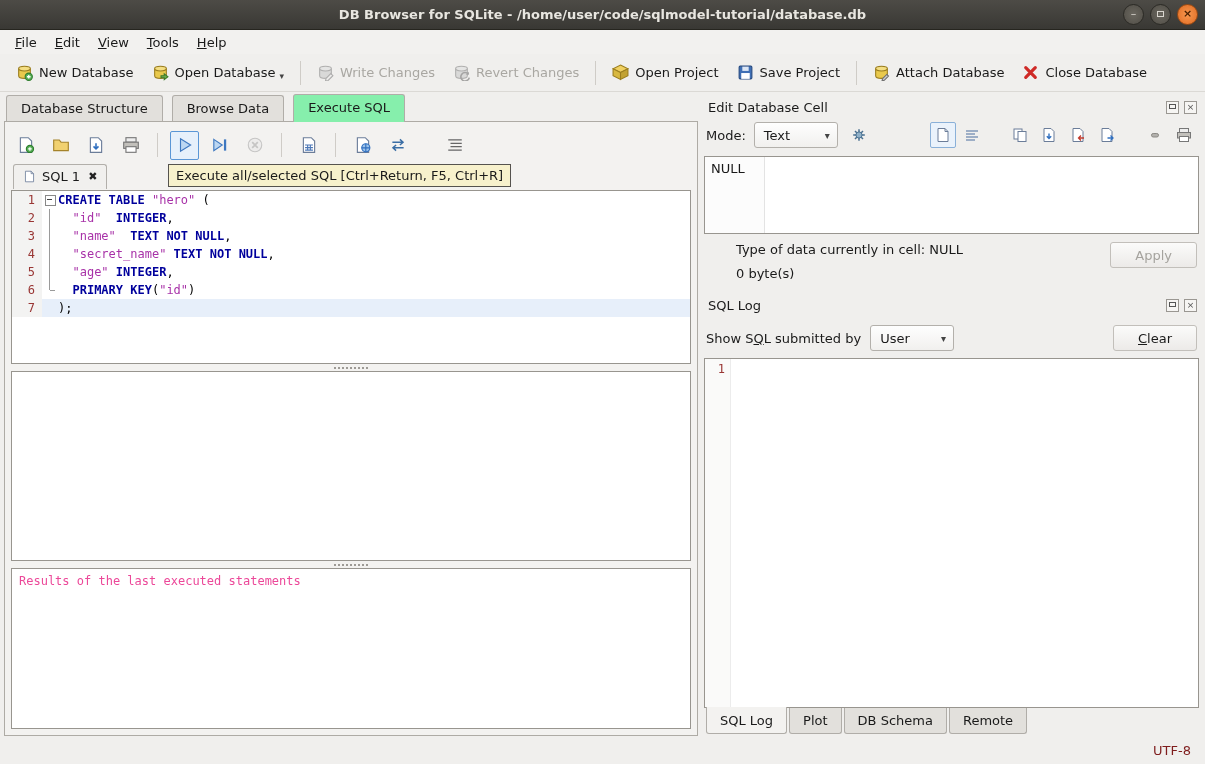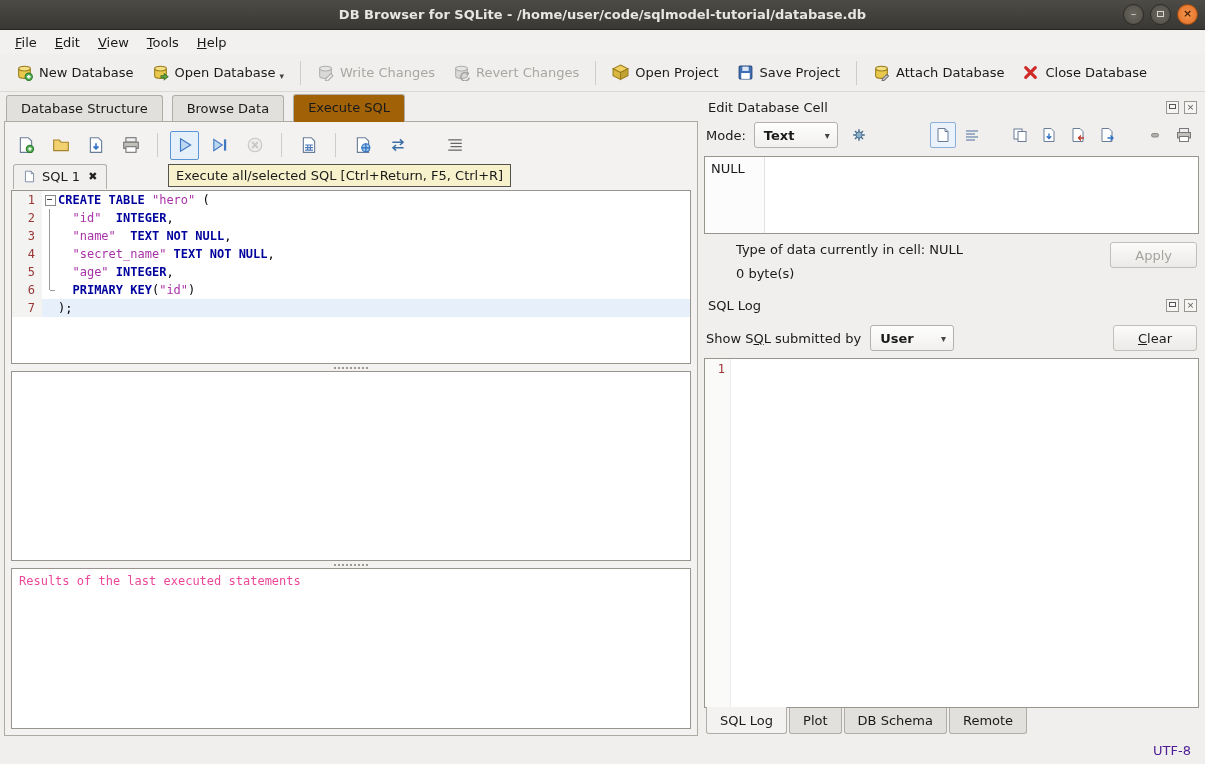--- a/index.html
+++ b/index.html
@@ -30,21 +30,21 @@
   .ic { width:17px; height:17px; flex:none; }
 
   
   .main { display:flex; height:644px; padding:2px 4px 0; gap:6px; align-items:stretch; }
   .left-pane { width:694px; display:flex; flex-direction:column; }
   .right-pane { flex:1; display:flex; flex-direction:column; padding-right:2px; }
 
   
   .main-tabs { height:28px; display:flex; align-items:flex-end; padding-left:2px; }
   .main-tab { padding:5px 14px 6px; background:#e2e0dc; border:1px solid #b0ada8; border-bottom:none; border-radius:3px 3px 0 0; margin-right:9px; }
-  .main-tab.active { background:#a16207; position:relative; z-index:2; padding-bottom:7px; }
+  .main-tab.active { background:#86efac; position:relative; z-index:2; padding-bottom:7px; }
 
   .content-frame { flex:1; border:1px solid #aeaba5; background:#f3f2f0; padding:6px; display:flex; flex-direction:column; margin-top:-1px; position:relative; z-index:1; }
 
   
   .sql-toolbar { height:34px; display:flex; align-items:center; gap:6px; padding:2px 0; }
   .icon-btn { width:29px; height:29px; display:flex; align-items:center; justify-content:center; border:1px solid transparent; border-radius:2px; }
   .icon-btn .ic { width:18px; height:18px; }
   .icon-btn.hover { border-color:#5a96d6; background:#e6f0fb; }
   .icon-btn.disabled { opacity:.5; }
   .icon-btn.selected { border-color:#8ab0d8; background:#eaf2fb; }
@@ -83,21 +83,21 @@
   
   .tooltip { position:absolute; left:168px; top:164px; background:#f7f1cc; border:1px solid #55534e; padding:3px 7px; font-size:13px; z-index:99; white-space:nowrap; }
 
   
   .dock-header { height:26px; display:flex; align-items:center; gap:5px; padding:2px 2px 2px 4px; }
   .dock-title { flex:1; }
   .mini-btn { width:13px; height:13px; border:1px solid #9a9792; background:#f6f5f3; font-size:9px; line-height:11px; text-align:center; color:#555; flex:none; }
   .float-glyph { display:block; width:7px; height:5px; border:1px solid #555; margin:2px auto 0; }
 
   .mode-row { height:36px; display:flex; align-items:center; gap:8px; padding:0 2px 6px; }
-  .combo { height:26px; display:flex; align-items:center; justify-content:space-between; gap:6px; padding:0 7px 0 9px; border:1px solid #b3b0ab; border-radius:3px; background:linear-gradient(#fefefe,#f1f0ee); min-width:84px;font-weight:bold; }
+  .combo { height:26px; display:flex; align-items:center; justify-content:space-between; gap:6px; padding:0 7px 0 9px; border:1px solid #b3b0ab; border-radius:3px; background:linear-gradient(#fefefe,#f1f0ee); min-width:84px; }
   .combo-arrow { font-size:10px; color:#444; }
   .cell-toolbar { display:flex; align-items:center; gap:3px; margin-left:auto; }
 
   .cell-editor { height:78px; background:#fff; border:1px solid #98958f; display:flex; }
   .cell-strip { width:60px; border-right:1px solid #e3e3e3; background:#fcfcfc; padding:4px 6px; }
 
   .info-row { min-height:58px; display:flex; align-items:flex-start; padding:8px 2px 6px; gap:8px; }
   .info-left { flex:1; display:flex; flex-direction:column; gap:9px;margin-left:30px; }
   .btn { height:26px; padding:0 24px; border:1px solid #c2bfba; border-radius:3px; background:linear-gradient(#fbfbfa,#eceae8); font-size:13px; font-family:inherit; color:#1a1a1a; }
   .btn.disabled { color:#a5a39e; }
@@ -108,21 +108,21 @@
   .filter-row { height:40px; display:flex; align-items:center; gap:9px; padding:4px 2px; }
   .filter-row .btn { margin-left:auto; }
   .log-area { flex:1; background:#fff; border:1px solid #98958f; display:flex; font-family:"DejaVu Sans Mono","Liberation Mono",monospace; font-size:12px; }
   .log-gutter { width:26px; background:#fafaf9; border-right:1px solid #ececec; color:#993634; text-align:right; padding:3px 5px 0 0; flex:none; }
   .log-content { flex:1; }
 
   .bottom-tabs { height:28px; display:flex; align-items:flex-start; padding-left:2px; }
   .bottom-tab { padding:5px 13px; background:#e2e0dc; border:1px solid #b0ada8; border-top:none; border-radius:0 0 3px 3px; margin-right:2px; }
   .bottom-tab.active { background:#f3f2f0; margin-top:-1px; padding-top:6px; position:relative; z-index:2; }
 
-  .statusbar { height:28px; display:flex; align-items:center; justify-content:flex-end; padding:0 14px; color:#4c1d95; }
+  .statusbar { height:28px; display:flex; align-items:center; justify-content:flex-end; padding:0 14px; color:#7f1d1d; }
 </style>
 </head>
 <body>
 
 <svg style="position:absolute;width:0;height:0" aria-hidden="true">
   <symbol id="sym-dbnew" viewBox="0 0 16 16">
       <path d="M2.5 4.3 V11 c0 1.4 2.4 2.5 5.5 2.5 s5.5-1.1 5.5-2.5 V4.3" fill="#e9c94d" stroke="#9a7d1e"></path>
       <ellipse cx="8" cy="4.3" rx="5.5" ry="2.2" fill="#f4de83" stroke="#9a7d1e"></ellipse>
       <circle cx="12" cy="12" r="3.4" fill="#58b058" stroke="#2e7d2e"></circle>
       <path d="M12 10.3 v3.4 M10.3 12 h3.4" stroke="#fff" stroke-width="1.2" fill="none"></path>

